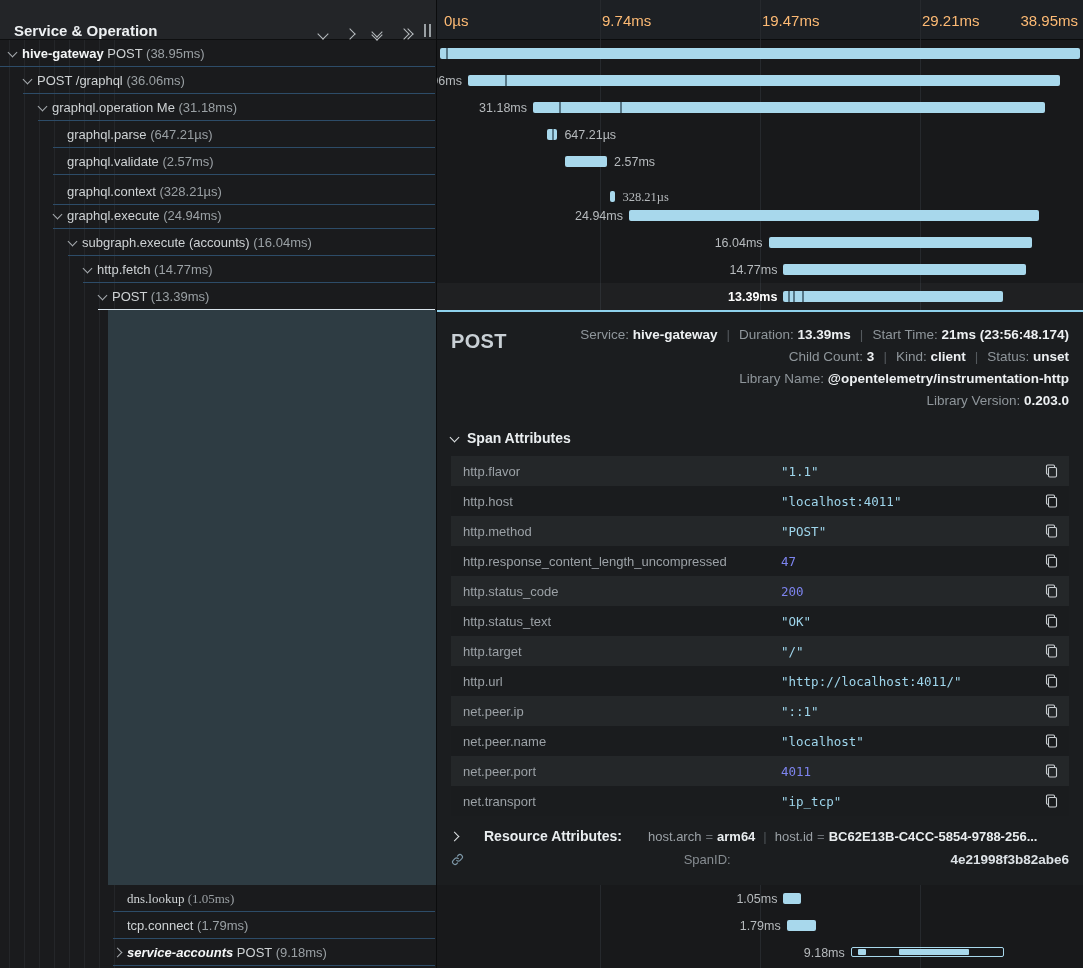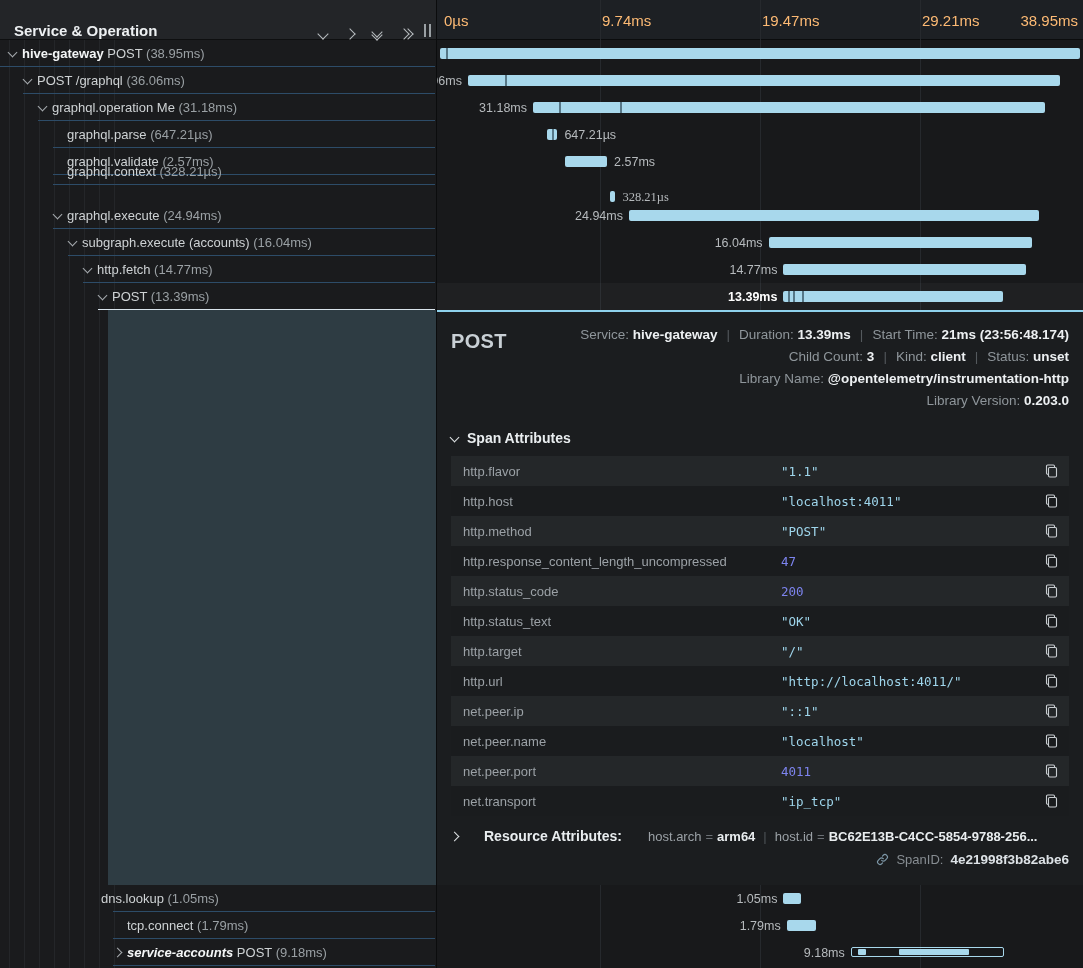--- a/index.html
+++ b/index.html
@@ -83,21 +83,21 @@
   .acopy{flex:0 0 36px;display:flex;justify-content:center;cursor:pointer;}
 
   .res-line{margin-top:12px;display:flex;align-items:center;font-size:13px;color:#9ba1a6;gap:26px;white-space:nowrap;}
   .res-line .chv{width:6px;height:6px;border-width:1.7px;border-color:#dfe3e5;}
   .res-title{font-size:14px;font-weight:bold;color:#e9edef;}
   .rk{color:#9ba1a6;}
   .req{color:#6b7075;margin:0 4px;}
   .rv{font-weight:bold;color:#e9edef;text-align:center;}
   .rsep{color:#4e5357;margin:0 8px;}
 
-  .spanid{margin-top:8px;display:flex;justify-content:flex-end;align-items:center;gap:7px;
+  .spanid{margin-top:8px;display:flex;justify-content:space-between;align-items:center;gap:7px;
           font-size:13px;color:#878d92;}
   .spanid b{color:#dde2e6;font-size:13.5px;}
   #linkicon{display:flex;align-items:center;cursor:pointer;}
 </style>
 </head>
 <body>
 
 <div class="app">
 
   <div id="left">
@@ -162,21 +162,21 @@
       <div class="trow" style="top: 121px; padding-left: 53px;">
         <i class="ul" style="left: 53px;"></i>
         <span class="tspacer"></span>
         <span class="tname">graphql.parse <span class="dur">(647.21µs)</span></span>
       </div>
       <div class="trow" style="top: 148px; padding-left: 53px;">
         <i class="ul" style="left: 53px;"></i>
         <span class="tspacer"></span>
         <span class="tname">graphql.validate <span class="dur">(2.57ms)</span></span>
       </div>
-      <div class="trow" style="top: 158px; padding-left: 53px;">
+      <div class="trow" style="top: 178px; padding-left: 53px;">
         <i class="ul" style="left: 53px;"></i>
         <span class="tspacer"></span>
         <span class="tname">graphql.context <span class="dur">(328.21µs)</span></span>
       </div>
       <div class="trow" style="top: 202px; padding-left: 53px;">
         <i class="ul" style="left: 53px;"></i>
         <span class="tchev">
           <span class="chv cd"></span>
         </span>
         <span class="tname">graphql.execute <span class="dur">(24.94ms)</span></span>
@@ -195,21 +195,21 @@
         </span>
         <span class="tname">http.fetch <span class="dur">(14.77ms)</span></span>
       </div>
       <div class="trow sel" style="top: 283px; padding-left: 98px;">
         <i class="ul" style="left: 98px;"></i>
         <span class="tchev">
           <span class="chv cd"></span>
         </span>
         <span class="tname">POST <span class="dur">(13.39ms)</span></span>
       </div>
-      <div class="trow" style="top: 885px; padding-left: 87px;">
+      <div class="trow" style="top: 885px; padding-left: 113px; font-family: Liberation Serif, serif;">
         <i class="ul" style="left: 113px;"></i>
         <span class="tspacer"></span>
         <span class="tname">dns.lookup <span class="dur">(1.05ms)</span></span>
       </div>
       <div class="trow" style="top: 912px; padding-left: 113px;">
         <i class="ul" style="left: 113px;"></i>
         <span class="tspacer"></span>
         <span class="tname">tcp.connect <span class="dur">(1.79ms)</span></span>
       </div>
       <div class="trow" style="top: 939px; padding-left: 113px;">

